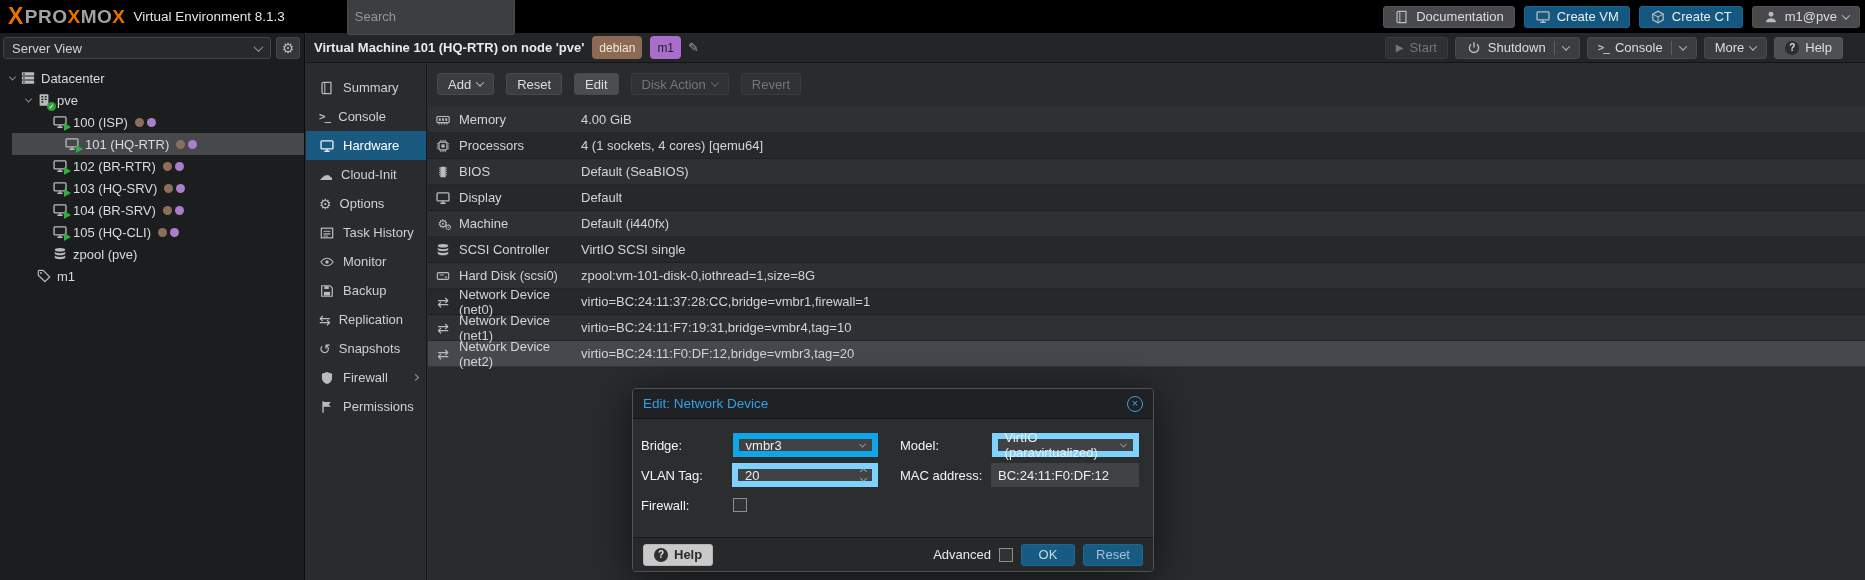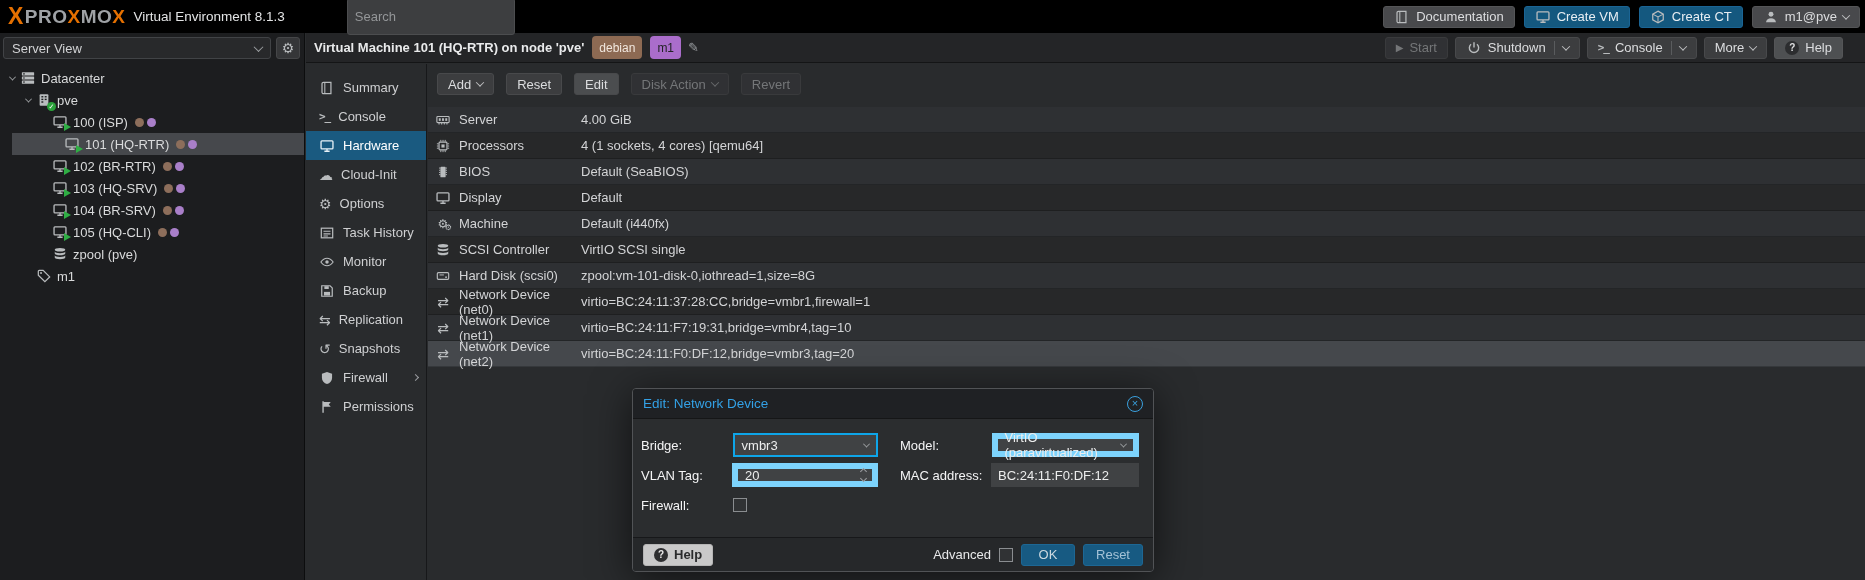--- a/index.html
+++ b/index.html
@@ -84,21 +84,21 @@
   .dialog { position:absolute; left:632px; top:388px; width:522px; height:184px; background:#2b2d2f; border:1px solid #515356; border-radius:4px; box-shadow:0 6px 40px rgba(0,0,0,.6); z-index:10; overflow:hidden; }
   .dlg-head { height:30px; background:#1f2124; border-bottom:1px solid #151617; display:flex; align-items:center; padding:0 10px; }
   .dlg-title { color:#33a1e6; font-size:13.5px; }
   .dlg-close { margin-left:auto; width:16px; height:16px; border:1.3px solid #3aa0dd; border-radius:50%; color:#3aa0dd; font-size:11px; display:flex; align-items:center; justify-content:center; line-height:1; }
   .dlg-body { padding:14px 14px 0 8px; }
   .frow { display:flex; align-items:center; height:24px; margin-bottom:6px; }
   .flabel { width:92px; color:#f4f4f5; }
   .flabel.second { margin-left:22px; }
   .field { position:relative; width:146px; height:24px; background:#404244; display:flex; align-items:center; padding:0 18px 0 7px; color:#eceded; border:6px solid #7dd3fc; }
   .field.w2 { width:148px; }
-  .field.focused { border:2px solid #0ea5e9; }
+  .field.focused { border:6px solid #0ea5e9; }
   .field .chev { position:absolute; right:7px; }
   .spin { position:absolute; right:6px; display:flex; flex-direction:column; gap:2px; }
   .spin .chev { position:static; }
   input.fieldtext { width:148px; height:24px; background:#404244; border:none; color:#eceded; padding:0 7px; font-size:13px; font-family:"Liberation Sans",sans-serif; outline:none; }
   input.numtext { width:146px; }
   .cbx { appearance:none; width:14px; height:14px; border:1px solid #8a8d90; background:#303234; display:inline-block; }
   .dlg-foot { position:absolute; left:0; right:0; bottom:0; height:34px; background:#26282a; border-top:1px solid #17181a; display:flex; align-items:center; padding:0 10px; }
   .btn.help-light { background:#c9c9c9; border-color:#b5b5b5; color:#2a2b2c; font-weight:bold; }
   .btn.help-light .qcirc { background:#2e2f31; color:#e8e8e8; }
   .foot-right { margin-left:auto; display:flex; align-items:center; gap:8px; }
@@ -486,21 +486,21 @@
     <div class="trow light">
       <span class="ic">
           <svg viewBox="0 0 16 16">
             <rect x="1" y="4" width="14" height="7" rx="1" fill="none" stroke="currentColor" stroke-width="1.3"></rect>
             <path d="M3.5 11v2M6.5 11v2M9.5 11v2M12.5 11v2" stroke="currentColor" stroke-width="1.2"></path>
             <rect x="3.2" y="6" width="2.2" height="3" fill="currentColor"></rect>
             <rect x="6.9" y="6" width="2.2" height="3" fill="currentColor"></rect>
             <rect x="10.6" y="6" width="2.2" height="3" fill="currentColor"></rect>
           </svg>
         </span>
-      <span class="tlabel">Server</span>
+      <span class="tlabel">Memory</span>
       <span class="tvalue">4.00 GiB</span>
     </div>
     <div class="trow dark">
       <span class="ic">
           <svg viewBox="0 0 16 16">
             <rect x="3.5" y="3.5" width="9" height="9" rx="1" fill="none" stroke="currentColor" stroke-width="1.3"></rect>
             <rect x="6.2" y="6.2" width="3.6" height="3.6" fill="currentColor"></rect>
             <path d="M5.5 1v2M8 1v2M10.5 1v2M5.5 13v2M8 13v2M10.5 13v2M1 5.5h2M1 8h2M1 10.5h2M13 5.5h2M13 8h2M13 10.5h2" stroke="currentColor" stroke-width="1.1"></path>
           </svg>
         </span>

